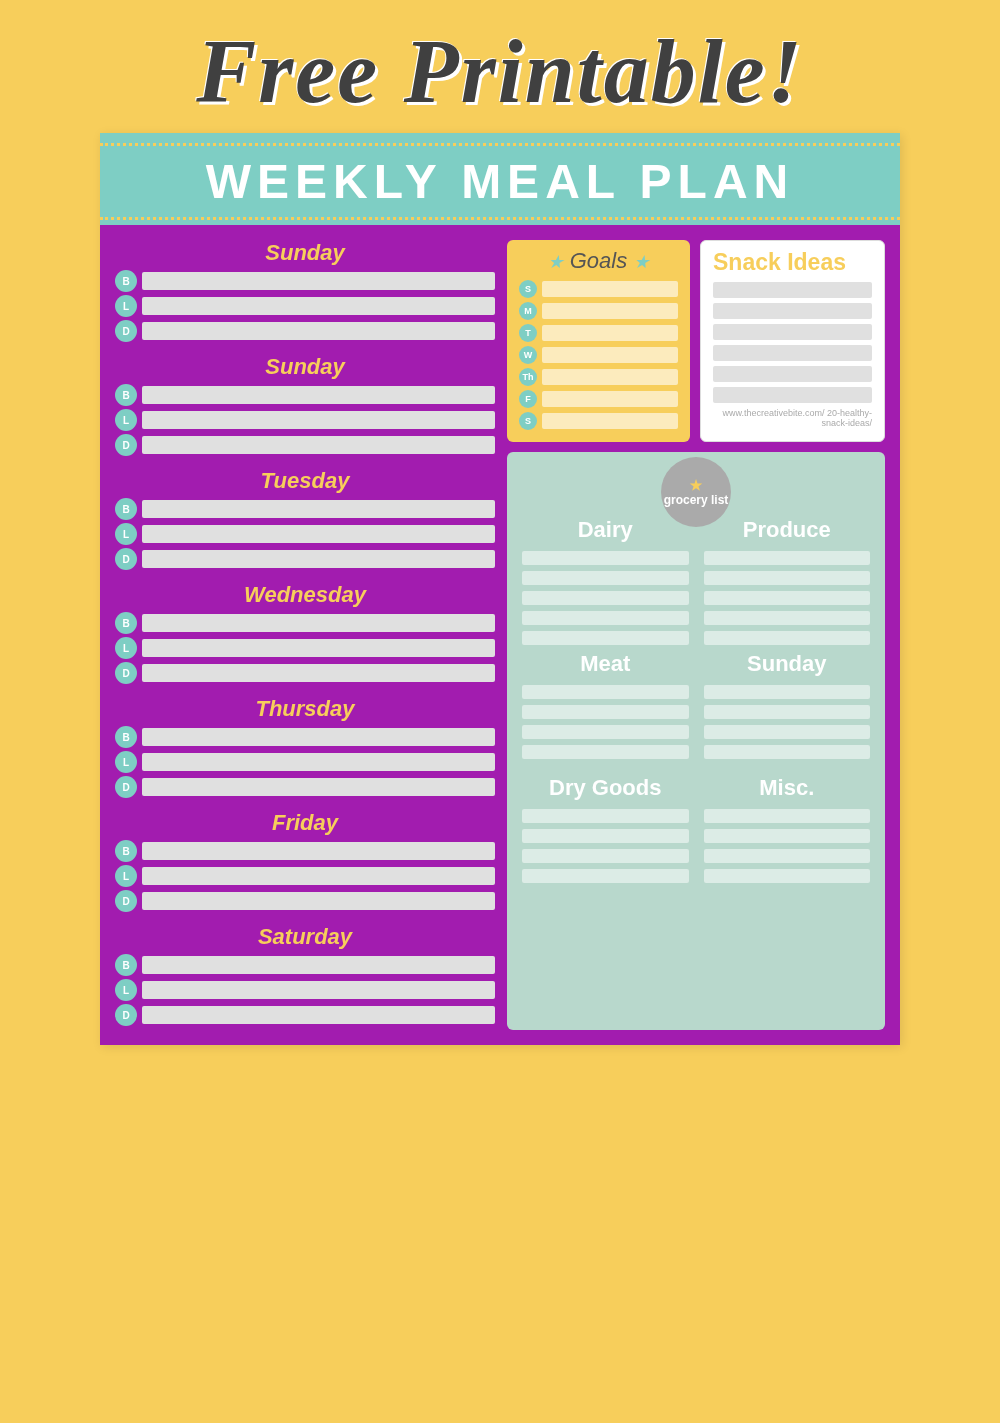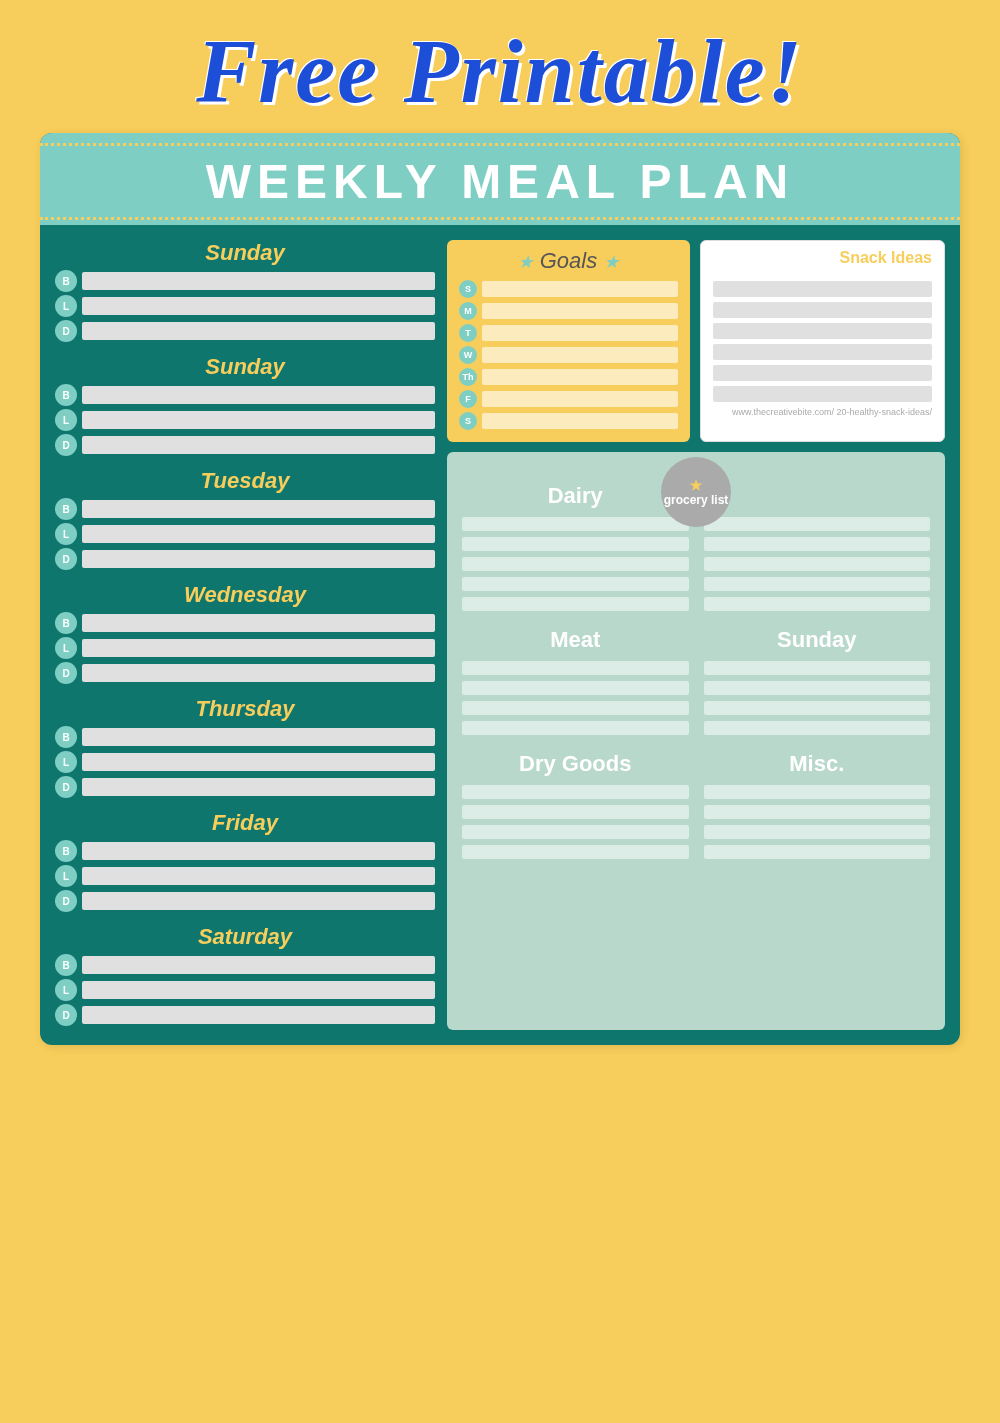--- a/index.html
+++ b/index.html
@@ -7,33 +7,33 @@
       width: 1000px;
       min-height: 1423px;
       background-color: #F7CE5B;
       font-family: Arial, sans-serif;
       display: flex;
       flex-direction: column;
       align-items: center;
     }
     .page-title {
       font-size: 90px;
-      color: #1d4ed8;
+      color: #404040;
       text-shadow: 3px 3px 0 #fff, -1px -1px 0 #fff;
       font-family: Georgia, serif;
       font-style: italic;
       font-weight: bold;
       text-align: center;
       padding: 20px 0 10px 0;
       letter-spacing: 2px;
     }
     .main-card {
-      background: #0f766e;
-      width: 920px;
-      border-radius: 12px;
+      background: #a21caf;
+      width: 800px;
+      border-radius: 0;
       overflow: hidden;
       margin-bottom: 30px;
       box-shadow: 2px 2px 10px rgba(0,0,0,0.1);
     }
     .card-header {
       background-color: #7ecec4;
       padding: 10px 0 5px 0;
       text-align: center;
       position: relative;
     }
@@ -160,24 +160,24 @@
     
     .snack-box {
       background-color: white;
       border: 1px solid #ddd;
       border-radius: 6px;
       padding: 8px 12px;
       flex: 1;
     }
     .snack-title {
       color: #F7CE5B;
-      font-size: 16px;
-      font-weight: bold;
-      text-align: right;
-      margin-bottom: 14px;
+      font-size: 23px;
+      font-weight: bold;
+      text-align: left;
+      margin-bottom: 6px;
     }
     .snack-line {
       height: 16px;
       background-color: #e0e0e0;
       border-radius: 2px;
       margin-bottom: 5px;
     }
     .snack-url {
       color: #aaa;
       font-size: 9px;
@@ -443,29 +443,30 @@
           <div style="flex: 1;">
             <div class="category-title">Dairy</div>
             <div class="grocery-line"></div>
             <div class="grocery-line"></div>
             <div class="grocery-line"></div>
             <div class="grocery-line"></div>
             <div class="grocery-line"></div>
           </div>
 
           <div style="flex: 1; margin-top: 45px;">
-            <div class="grocery-line"></div>
-            <div class="grocery-line"></div>
-            <div class="grocery-line"></div>
-            <div class="grocery-line"></div>
-            <div class="grocery-line"></div>
-          </div>
-        </div>
-
-        <div style="display: flex; gap: 15px; margin-top: 10px;">
+            <div class="category-title">Produce</div>
+            <div class="grocery-line"></div>
+            <div class="grocery-line"></div>
+            <div class="grocery-line"></div>
+            <div class="grocery-line"></div>
+            <div class="grocery-line"></div>
+          </div>
+        </div>
+
+        <div style="display: flex; gap: 15px; ">
           <div style="flex: 1;">
             <div class="category-title">Meat</div>
             <div class="grocery-line"></div>
             <div class="grocery-line"></div>
             <div class="grocery-line"></div>
             <div class="grocery-line"></div>
           </div>
           <div style="flex: 1;">
             <div class="category-title">Sunday</div>
             <div class="grocery-line"></div>

